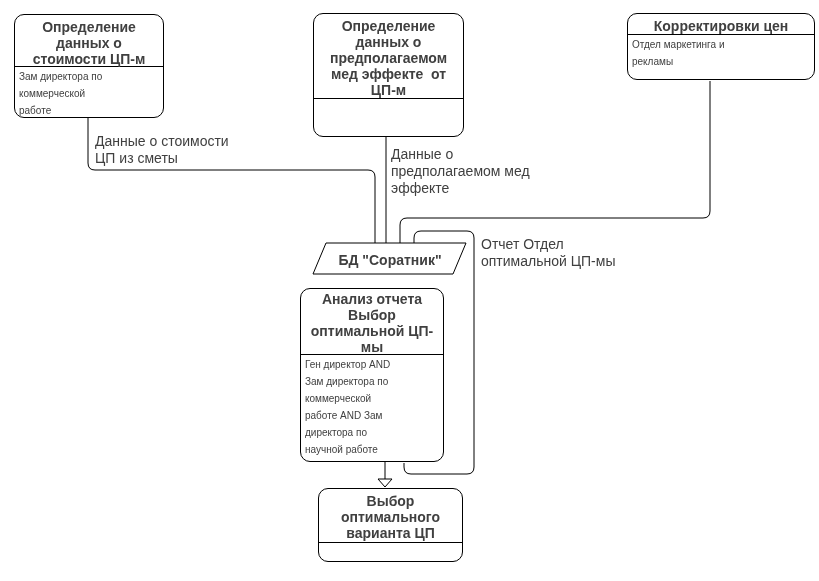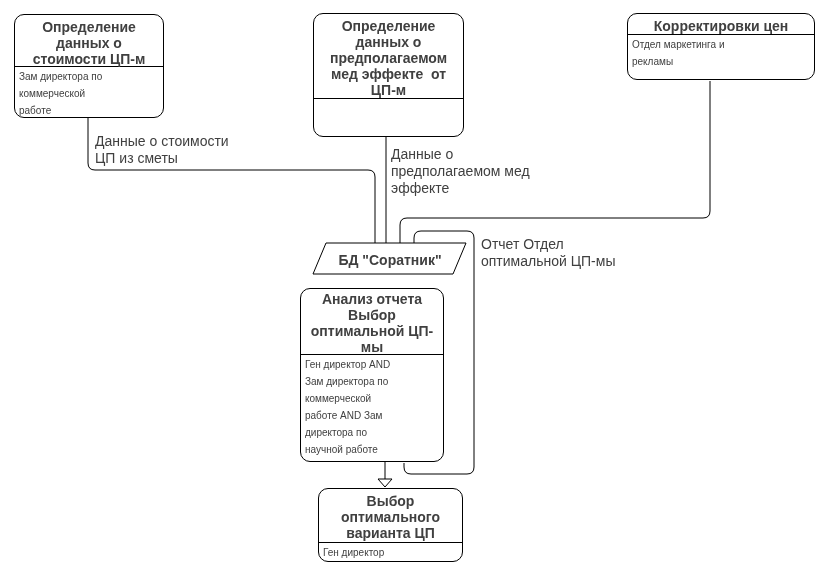--- a/index.html
+++ b/index.html
@@ -134,21 +134,20 @@
 коммерческой
 работе AND Зам
 директора по
 научной работе</div>
   </div>
 
   <div class="node" id="node-choice">
     <div class="node-title">Выбор
 оптимального
 варианта ЦП</div>
-    <div class="node-body">Ген директор</div>
   </div>
 
   <div class="edge-label" id="label-medeffect">Данные о
 предполагаемом мед
 эффекте</div>
   <div class="edge-label" id="label-cost">Данные о стоимости
 ЦП из сметы</div>
   <div class="edge-label" id="label-report">Отчет Отдел
 оптимальной ЦП-мы</div>
 

